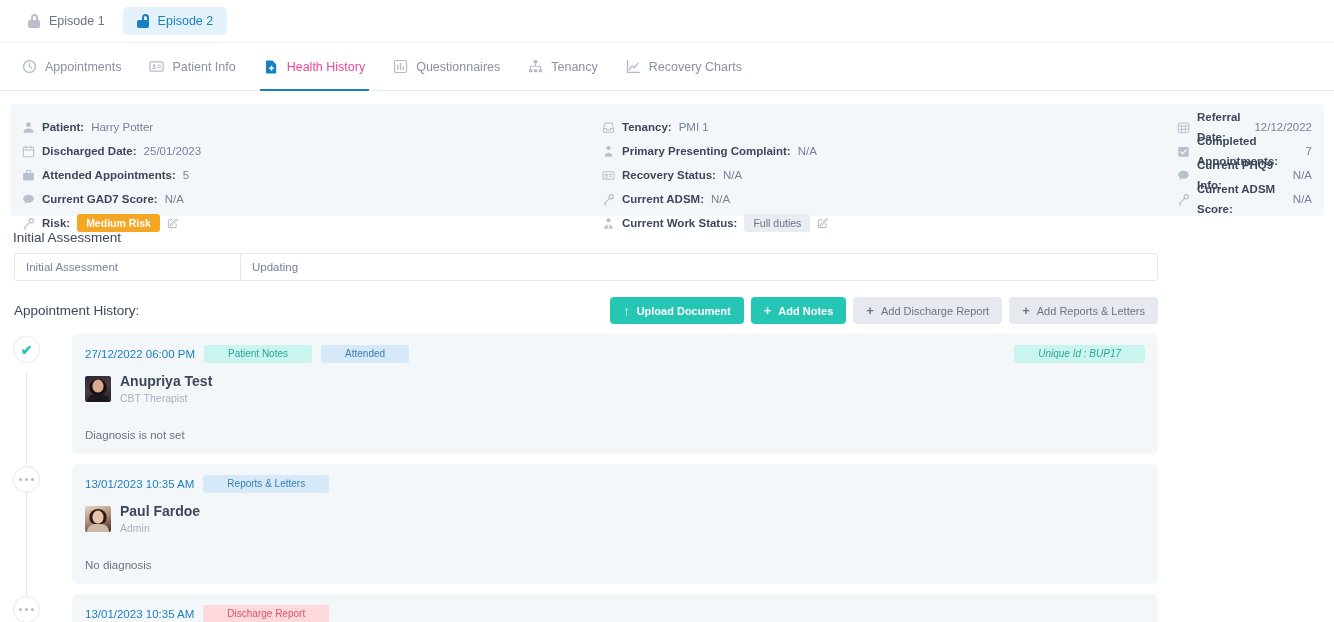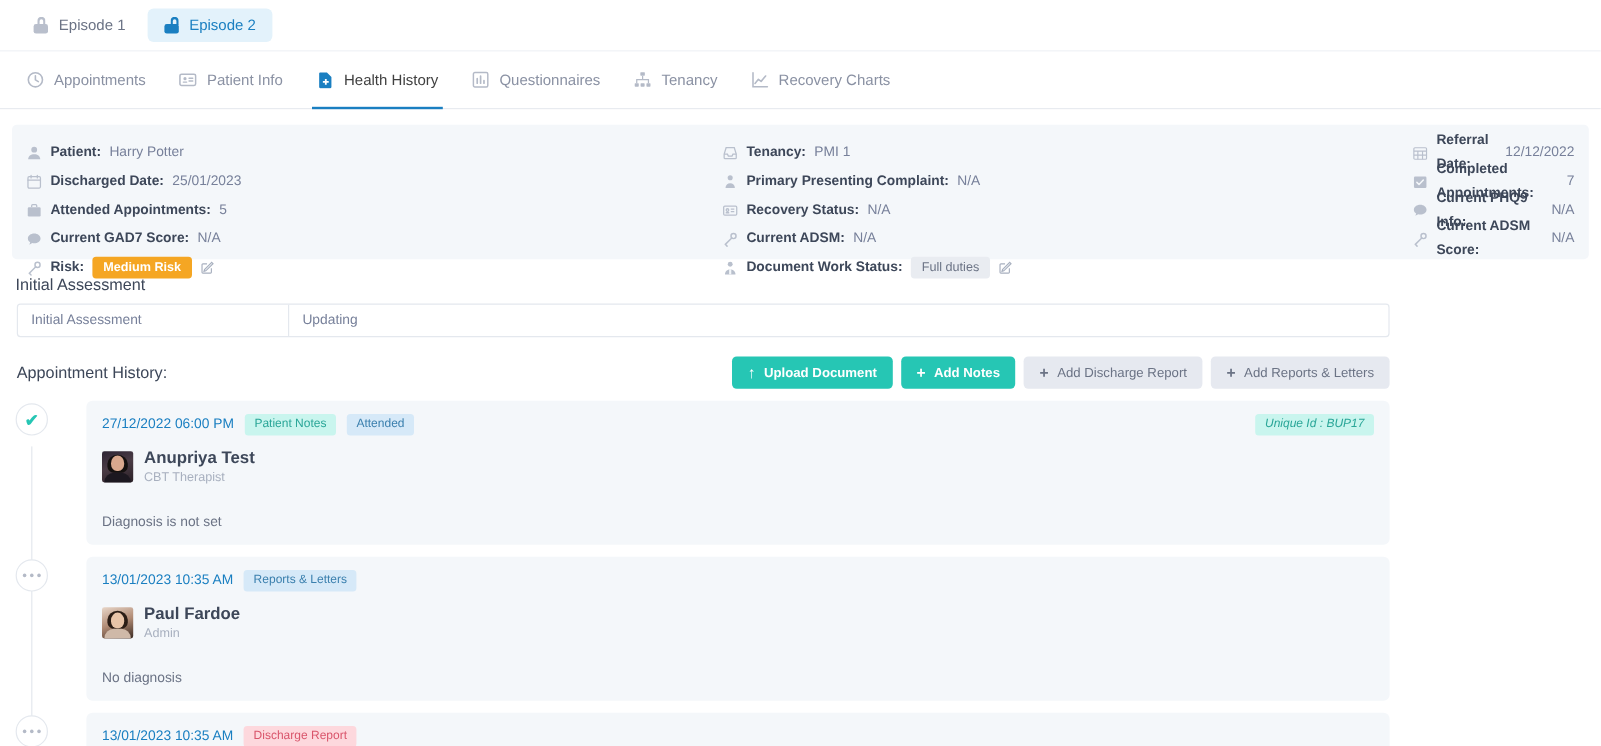--- a/index.html
+++ b/index.html
@@ -49,21 +49,21 @@
   }
   .nav-tab {
     display: flex; align-items: center; gap: 8px;
     padding: 0 14px;
     font-size: 12.5px;
     color: #8a91a3;
     cursor: pointer;
     position: relative;
     white-space: nowrap;
   }
-  .nav-tab.active { color: #404040; font-weight: normal; }
+  .nav-tab.active { color: #ec4899; font-weight: normal; }
   .nav-tab.active::after {
     content: ""; position: absolute; left: 10px; right: 10px; bottom: -1px;
     height: 2.5px; background: #1a7fc1;
   }
   .nav-ic { width: 15px; height: 15px; flex: none; color: #b4bac7; }
   .nav-tab.active .nav-ic { color: #1a7fc1; }
   .nav-ic svg { display: block; width: 15px; height: 15px; }
 
   
   .info-panel {
@@ -153,21 +153,21 @@
   .tl-card {
     margin-left: 72px;
     width: 1086px;
     background: #f4f7fa;
     border-radius: 5px;
     padding: 11px 13px 13px 13px;
     position: relative;
   }
   .tl-head { display: flex; align-items: center; gap: 9px; }
   .tl-date { font-size: 11.5px; color: #1a7fc1; }
-  .tag { font-size: 10px; padding: 3px 8px; border-radius: 3px; line-height: 1.2; white-space: nowrap; }
+  .tag { font-size: 10px; padding: 3px 24px; border-radius: 3px; line-height: 1.2; white-space: nowrap; }
   .tag.mint { background: #c9f5ee; color: #2aa698; }
   .tag.blue { background: #d6e9f8; color: #3a7fad; }
   .tag.pink { background: #fdd8dd; color: #d9556b; }
   .tag.uid { background: #c9f5ee; color: #2aa698; margin-left: auto; font-style: italic; }
   .tl-person { display: flex; align-items: center; gap: 9px; margin-top: 9px; }
   .avatar {
     width: 26px; height: 26px; border-radius: 2px; flex: none;
     overflow: hidden; position: relative;
   }
   .avatar.a1 { background: linear-gradient(160deg,#2c2433 0%,#4a3b45 45%,#2a2026 100%); }
@@ -380,21 +380,21 @@
       <span class="val">N/A</span>
     </div>
     <div class="info-row">
       <span class="mini-ic">
           <svg viewBox="0 0 16 16" fill="currentColor">
             <circle cx="8" cy="4" r="2.5"></circle>
             <path d="M2.6 14.4c0-3 2.4-5 5.4-5s5.4 2 5.4 5z"></path>
             <rect x="6.9" y="9" width="2.2" height="5.4" fill="#f4f7fa"></rect>
           </svg>
         </span>
-      <span class="lbl">Document Work Status:</span>
+      <span class="lbl">Current Work Status:</span>
       <span class="pill-grey">Full duties</span>
       <span class="edit-ic">
           <svg viewBox="0 0 16 16" fill="none" stroke="currentColor" stroke-width="1.3">
             <path d="M12.6 2.2l1.4 1.4-8 8-2 .6.6-2z"></path>
             <path d="M12.2 8.6v4.6a1 1 0 0 1-1 1H2.8a1 1 0 0 1-1-1V4.8a1 1 0 0 1 1-1h4.6"></path>
           </svg>
         </span>
     </div>
   </div>
 

